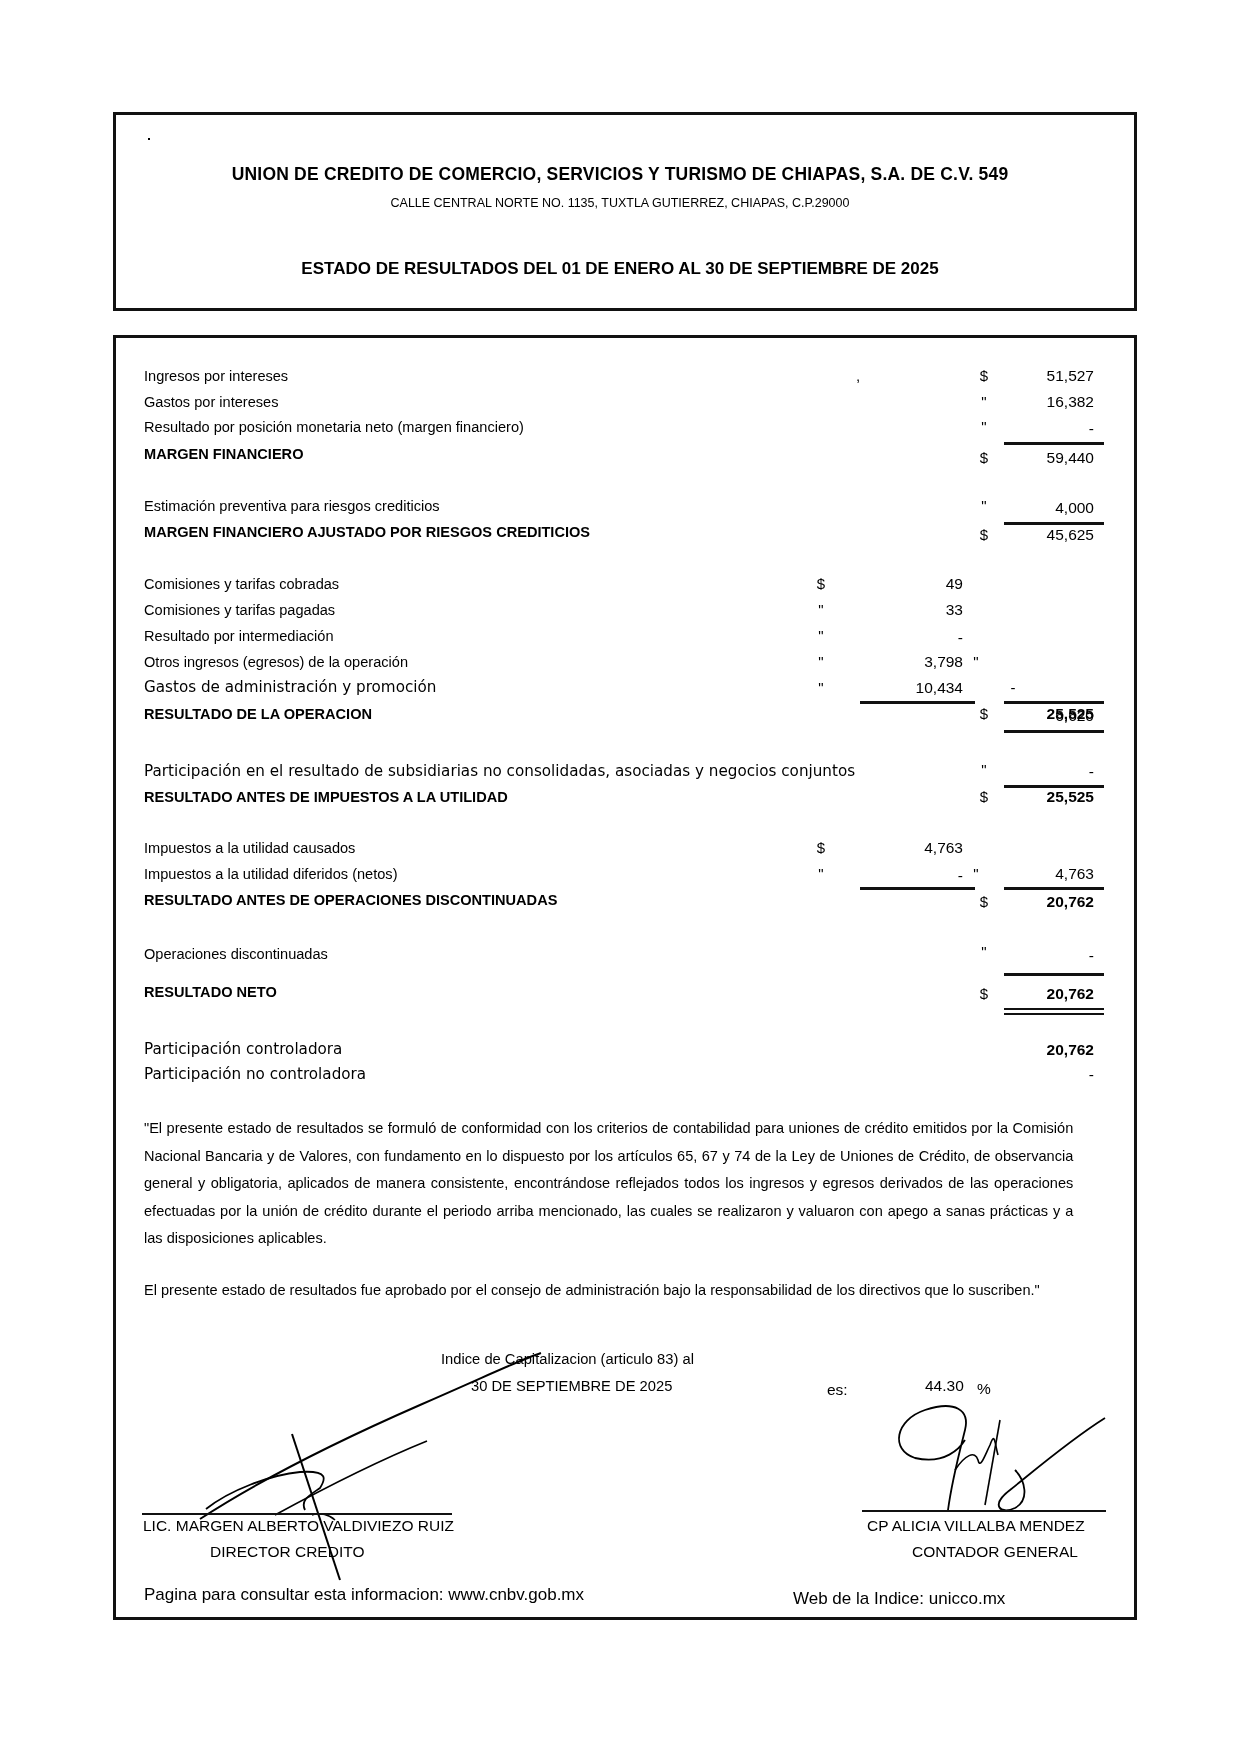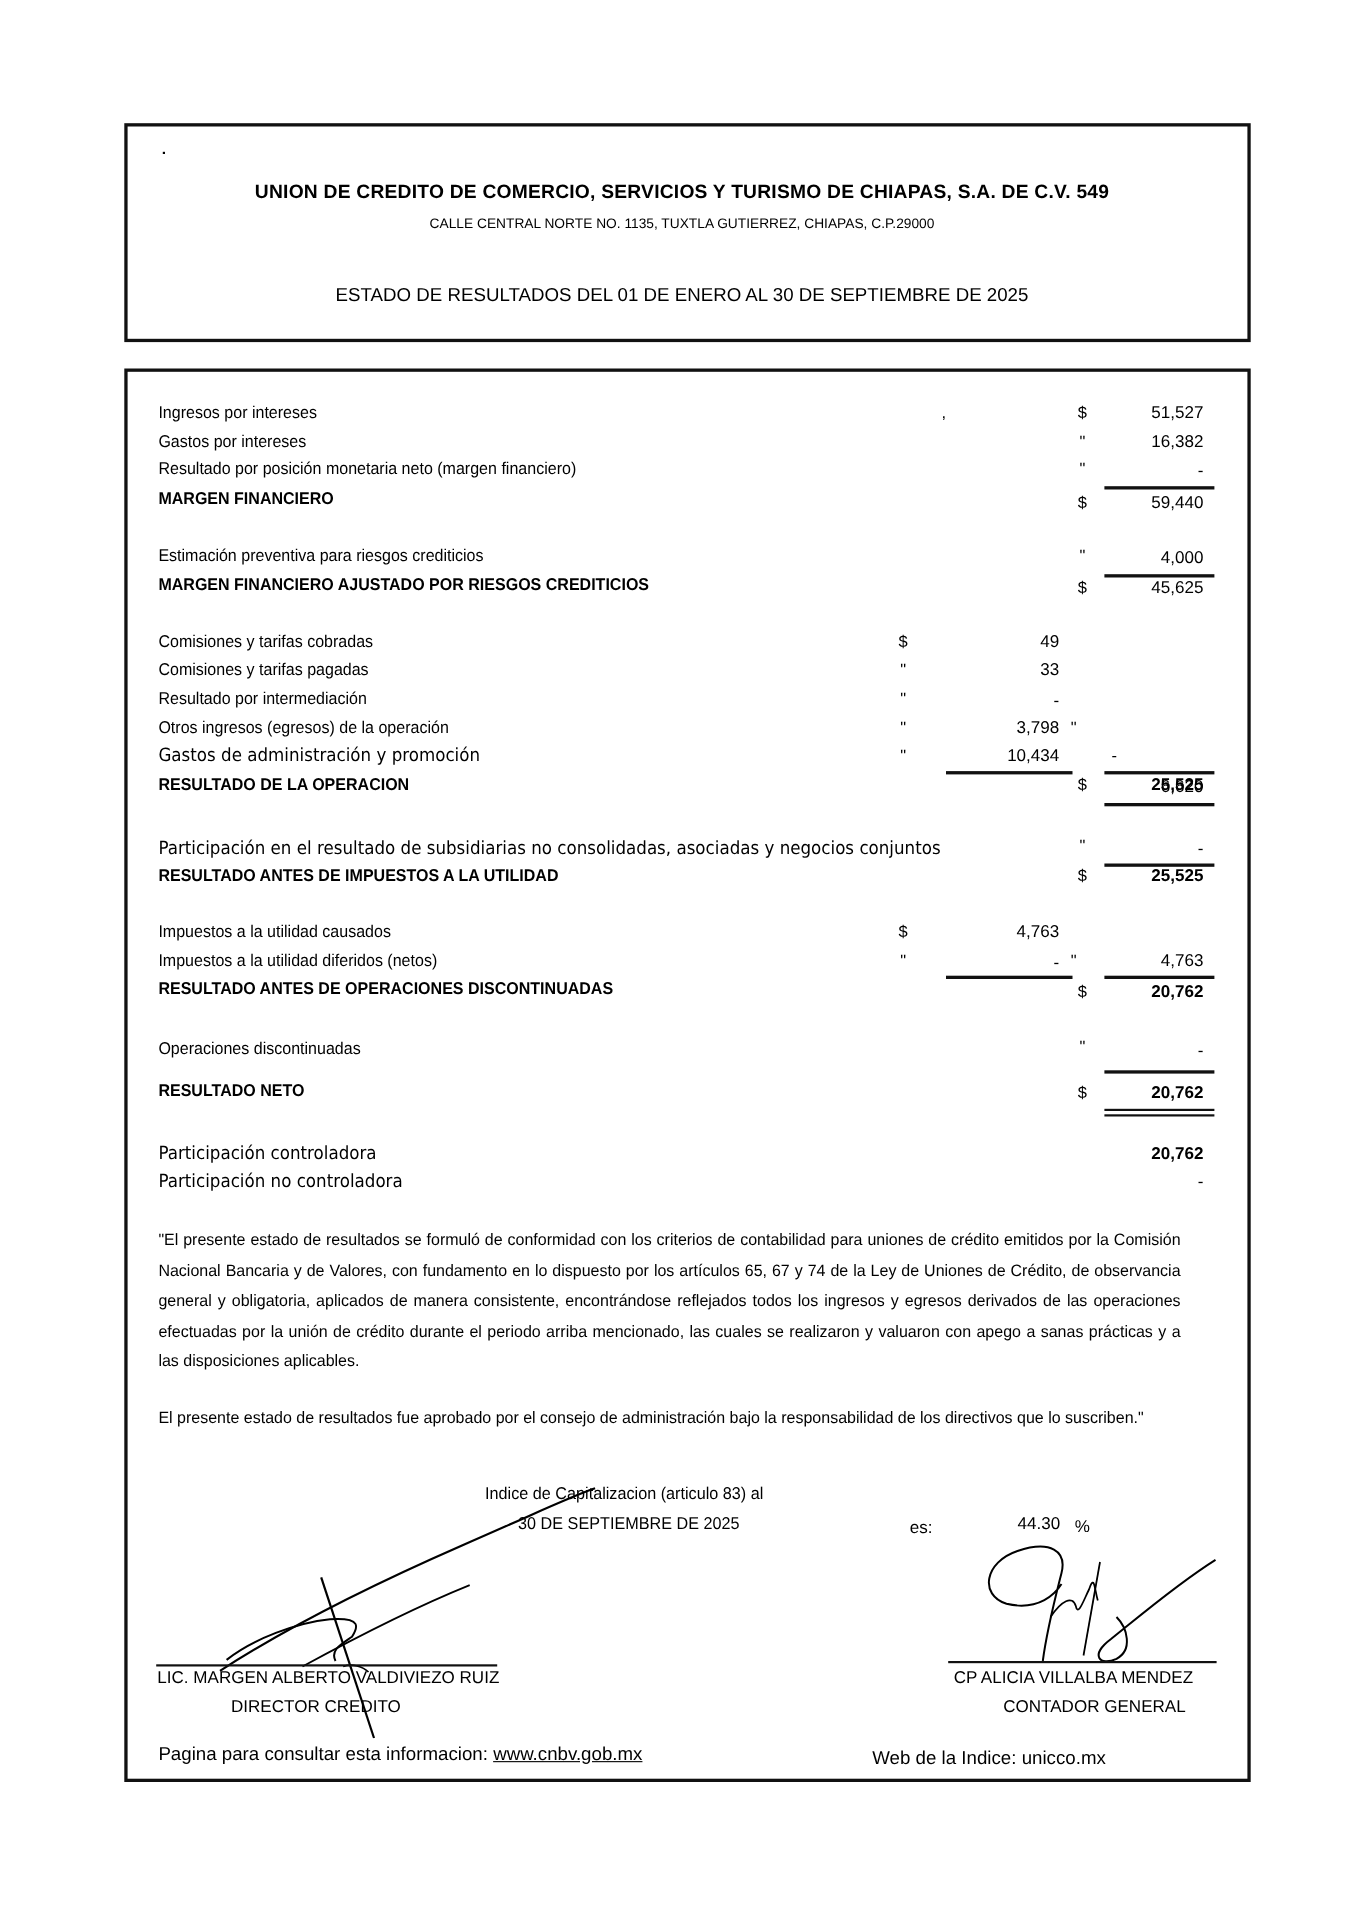--- a/index.html
+++ b/index.html
@@ -6,35 +6,35 @@
   body { width: 1240px; height: 1755px; position: relative; overflow: hidden;
          font-family: "Liberation Sans", sans-serif; color: #000; }
   .abs { position: absolute; white-space: nowrap; }
   .frame { position: absolute; border: 3px solid #111; box-sizing: border-box; }
   #frame-header { left: 113px; top: 112px; width: 1024px; height: 199px; }
   #frame-body { left: 113px; top: 335px; width: 1024px; height: 1285px; }
   .dot { position: absolute; left: 148px; top: 138px; width: 2px; height: 2px; background: #000; }
   .company { left: 0; width: 1240px; text-align: center; top: 164px; font-weight: 900; font-size: 17.5px; letter-spacing: 0.2px;
              font-family: "Liberation Sans", sans-serif; }
   .address { left: 0; width: 1240px; text-align: center; top: 196px; font-size: 12.5px; }
-  .stmt-title { left: 0; width: 1240px; text-align: center; top: 259px; font-size: 17px; font-weight: normal; }
+  .stmt-title { left: 0; width: 1240px; text-align: center; top: 259px; font-size: 17px; font-weight: bold; }
 
   .lbl { font-size: 15.5px; left: 144px; transform: scaleX(0.94); transform-origin: left center; }
   .lbl.bold { font-weight: bold; }
   .lbl.calibri { font-family: "DejaVu Sans", sans-serif; font-size: 16.5px; transform: scaleX(0.92); }
   .sym { font-size: 15px; width: 20px; text-align: center; }
   .num { font-size: 15.5px; text-align: right; width: 120px; }
   .num.bold { font-weight: bold; }
   .rule { position: absolute; height: 3px; background: #111; }
   .rule.thin { height: 2px; }
 
   .para { position: absolute; left: 144px; width: 958px; font-size: 15px; line-height: 27.5px; text-align: justify;
           text-align-last: left; transform: scaleX(0.97); transform-origin: left top; }
   .sig-text { font-size: 15.5px; }
-  .link { text-decoration: underline; }
+  .link { }
   svg.sig { position: absolute; overflow: visible; }
 </style>
 </head>
 <body>
 
 <div class="frame" id="frame-header"></div>
 <div class="dot"></div>
 <div class="abs company">UNION DE CREDITO DE COMERCIO, SERVICIOS Y TURISMO DE CHIAPAS, S.A. DE C.V. 549</div>
 <div class="abs address">CALLE CENTRAL NORTE NO. 1135, TUXTLA GUTIERREZ, CHIAPAS, C.P.29000</div>
 <div class="abs stmt-title">ESTADO DE RESULTADOS DEL 01 DE ENERO AL 30 DE SEPTIEMBRE DE 2025</div>

